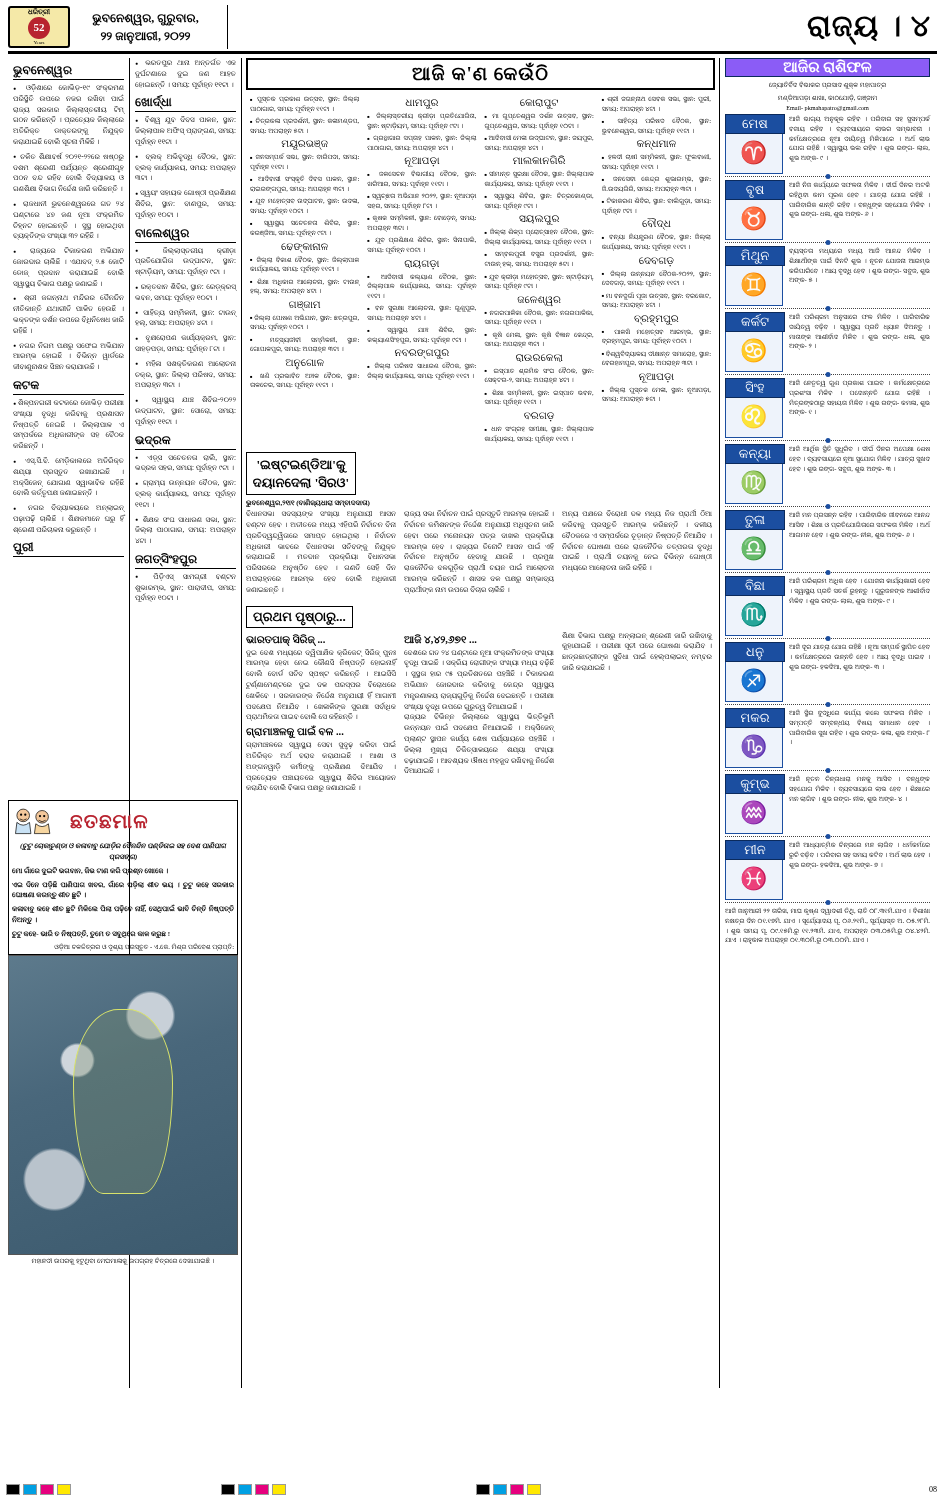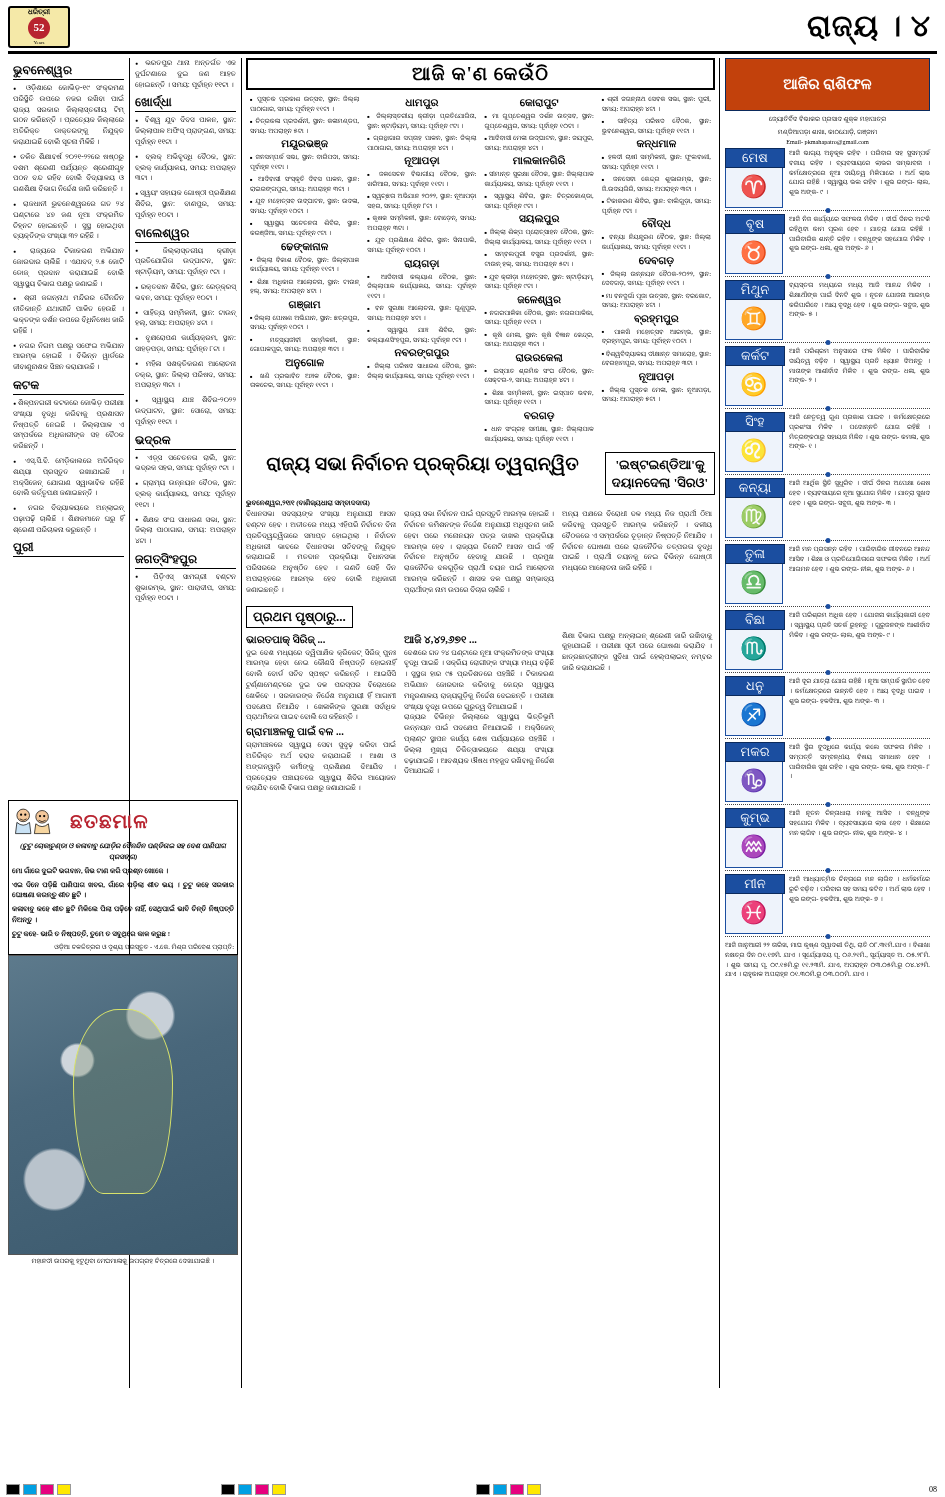--- a/index.html
+++ b/index.html
@@ -51,28 +51,28 @@
   .para { font-size:7.2px; line-height:1.5; text-align:justify; margin:0 0 4px; }
   .para.dot::before { content:"● "; font-size:5px; vertical-align:middle; }
 
   
   .banner {
     border:2px solid #000; text-align:center; font-size:19px; font-weight:bold;
     padding:3px 0; margin-bottom:4px; letter-spacing:1px;
   }
   .kk-grid { display:flex; }
   .kk-col { padding:0 4px; }
-  .kk-head { font-size:10.5px; font-weight:bold; text-align:center; margin:3px 0 2px; }
+  .kk-head { font-size:10.5px; font-weight:normal; text-align:center; margin:3px 0 2px; }
   .kk-item { font-size:6.6px; line-height:1.45; text-align:justify; margin-bottom:3px; }
   .kk-item::before { content:"■ "; font-size:4px; vertical-align:middle; }
 
   
   .rashi-title {
-    background:#c2410c; color:#fff; text-align:center; font-size:15px; font-weight:bold;
-    padding:17px 0; border:1px solid #0b2a5c;
+    background:#8b5cf6; color:#fff; text-align:center; font-size:15px; font-weight:bold;
+    padding:0 0; border:1px solid #0b2a5c;
   }
   .rashi-sub { font-size:6.6px; text-align:center; line-height:1.5; margin:3px 0 1px; }
   .rashi-email { font-size:6.2px; text-align:center; margin-bottom:3px; }
   .rashi-row { display:flex; align-items:flex-start; margin-bottom:2px; }
   .rashi-badge { width:60px; flex:0 0 60px; margin-right:4px; text-align:center; }
   .rashi-name {
     background:#1b4ea0; color:#fff; font-size:13px; font-weight:normal;
     padding:1px 0; border:1px solid #0b2a5c;
   }
   .rashi-icon {
@@ -127,20 +127,24 @@
 </head>
 <body>
 
 <div class="page">
 
   <div class="masthead">
     <div class="logo-badge">
       <div class="brand">ଧରିତ୍ରୀ</div>
       <div class="circ">52</div>
       <div class="yrs">Years</div>
+    </div>
+    <div class="mast-place">
+      <span>ଭୁବନେଶ୍ୱର, ଗୁରୁବାର,</span>
+      <span>୨୨ ଜାନୁଆରୀ, ୨୦୨୨</span>
     </div>
     <div class="mast-spacer"></div>
     <div class="mast-section">ରାଜ୍ୟ । ୪</div>
   </div>
 
   <div class="body-area">
 
     <div class="col vline" style="width:122px">
       <div>
         <div class="city-head">ଭୁବନେଶ୍ୱର</div>
@@ -258,23 +262,20 @@
           <div class="kk-head">ବ୍ରହ୍ମପୁର</div>
           <div class="kk-item">ପାଳଖି ମହୋତ୍ସବ ଆରମ୍ଭ, ସ୍ଥାନ: ବ୍ରହ୍ମପୁର, ସମୟ: ପୂର୍ବାହ୍ନ ୧୦ଟା ।</div>
           <div class="kk-item">ବିଶ୍ୱବିଦ୍ୟାଳୟ ଦୀକ୍ଷାନ୍ତ ସମାରୋହ, ସ୍ଥାନ: ବେରହାମପୁର, ସମୟ: ଅପରାହ୍ନ ୩ଟା ।</div>
           <div class="kk-head">ନୂଆପଡ଼ା</div>
           <div class="kk-item">ଜିଲ୍ଲା ପୁସ୍ତକ ମେଳା, ସ୍ଥାନ: ନୂଆପଡ଼ା, ସମୟ: ଅପରାହ୍ନ ୫ଟା ।</div>
         </div>
 
       </div>
 
       <div style="margin-top:6px; display:flex; gap:6px;">
-        <div style="flex:1 1 auto">
-          <div class="hl-title">ରାଜ୍ୟ ସଭା ନିର୍ବାଚନ ପ୍ରକ୍ରିୟା ତ୍ୱରାନ୍ୱିତ</div>
-        </div>
         <div class="side-box" style="width:110px; flex:0 0 110px">'ଇଷ୍ଟଇଣ୍ଡିଆ'କୁ ଦୟାନଦେଲା 'ସିରଓ'</div>
       </div>
       <div class="dateline">ଭୁବନେଶ୍ୱର,୨୧ା୧ (ବାଣିଜ୍ୟଧାରା ସମ୍ବାଦଦାତା)</div>
       <div style="display:flex; gap:8px;">
         <div class="news-col" style="width:150px">ବିଧାନସଭା ସଦସ୍ୟଙ୍କ ସଂଖ୍ୟା ଅନୁଯାୟୀ ଆସନ ବଣ୍ଟନ ହେବ । ଅତୀତରେ ମଧ୍ୟ ଏହିପରି ନିର୍ବାଚନ ବିନା ପ୍ରତିଦ୍ୱନ୍ଦ୍ୱିତାରେ ସମାପ୍ତ ହୋଇଥିଲା । ନିର୍ବାଚନ ଅଧିକାରୀ ଭାବରେ ବିଧାନସଭା ସଚିବଙ୍କୁ ନିଯୁକ୍ତ କରାଯାଇଛି । ମତଦାନ ପ୍ରକ୍ରିୟା ବିଧାନସଭା ପରିସରରେ ଅନୁଷ୍ଠିତ ହେବ । ଗଣତି ସେହି ଦିନ ଅପରାହ୍ନରେ ଆରମ୍ଭ ହେବ ବୋଲି ଅଧିକାରୀ ଜଣାଇଛନ୍ତି ।</div>
         <div class="news-col" style="width:150px">ରାଜ୍ୟ ସଭା ନିର୍ବାଚନ ପାଇଁ ପ୍ରସ୍ତୁତି ଆରମ୍ଭ ହୋଇଛି । ନିର୍ବାଚନ କମିଶନଙ୍କ ନିର୍ଦ୍ଦେଶ ଅନୁଯାୟୀ ଅଧିସୂଚନା ଜାରି ହେବା ପରେ ମନୋନୟନ ପତ୍ର ଦାଖଲ ପ୍ରକ୍ରିୟା ଆରମ୍ଭ ହେବ । ରାଜ୍ୟର ତିନୋଟି ଆସନ ପାଇଁ ଏହି ନିର୍ବାଚନ ଅନୁଷ୍ଠିତ ହେବାକୁ ଯାଉଛି । ପ୍ରମୁଖ ରାଜନୈତିକ ଦଳଗୁଡ଼ିକ ପ୍ରାର୍ଥୀ ଚୟନ ପାଇଁ ଆଲୋଚନା ଆରମ୍ଭ କରିଛନ୍ତି । ଶାସକ ଦଳ ପକ୍ଷରୁ ସମ୍ଭାବ୍ୟ ପ୍ରାର୍ଥୀଙ୍କ ନାମ ଉପରେ ବିଚାର ଚାଲିଛି ।</div>
         <div class="news-col" style="width:150px">ଅନ୍ୟ ପକ୍ଷରେ ବିରୋଧୀ ଦଳ ମଧ୍ୟ ନିଜ ପ୍ରାର୍ଥୀ ଠିଆ କରିବାକୁ ପ୍ରସ୍ତୁତି ଆରମ୍ଭ କରିଛନ୍ତି । ଦଳୀୟ ବୈଠକରେ ଏ ସମ୍ପର୍କରେ ଚୂଡ଼ାନ୍ତ ନିଷ୍ପତ୍ତି ନିଆଯିବ । ନିର୍ବାଚନ ଘୋଷଣା ପରେ ରାଜନୈତିକ ତତ୍ପରତା ବୃଦ୍ଧି ପାଇଛି । ପ୍ରାର୍ଥୀ ଚୟନକୁ ନେଇ ବିଭିନ୍ନ ଗୋଷ୍ଠୀ ମଧ୍ୟରେ ଆଲୋଚନା ଜାରି ରହିଛି ।</div>
       </div>
 
       <div style="margin-top:6px">

